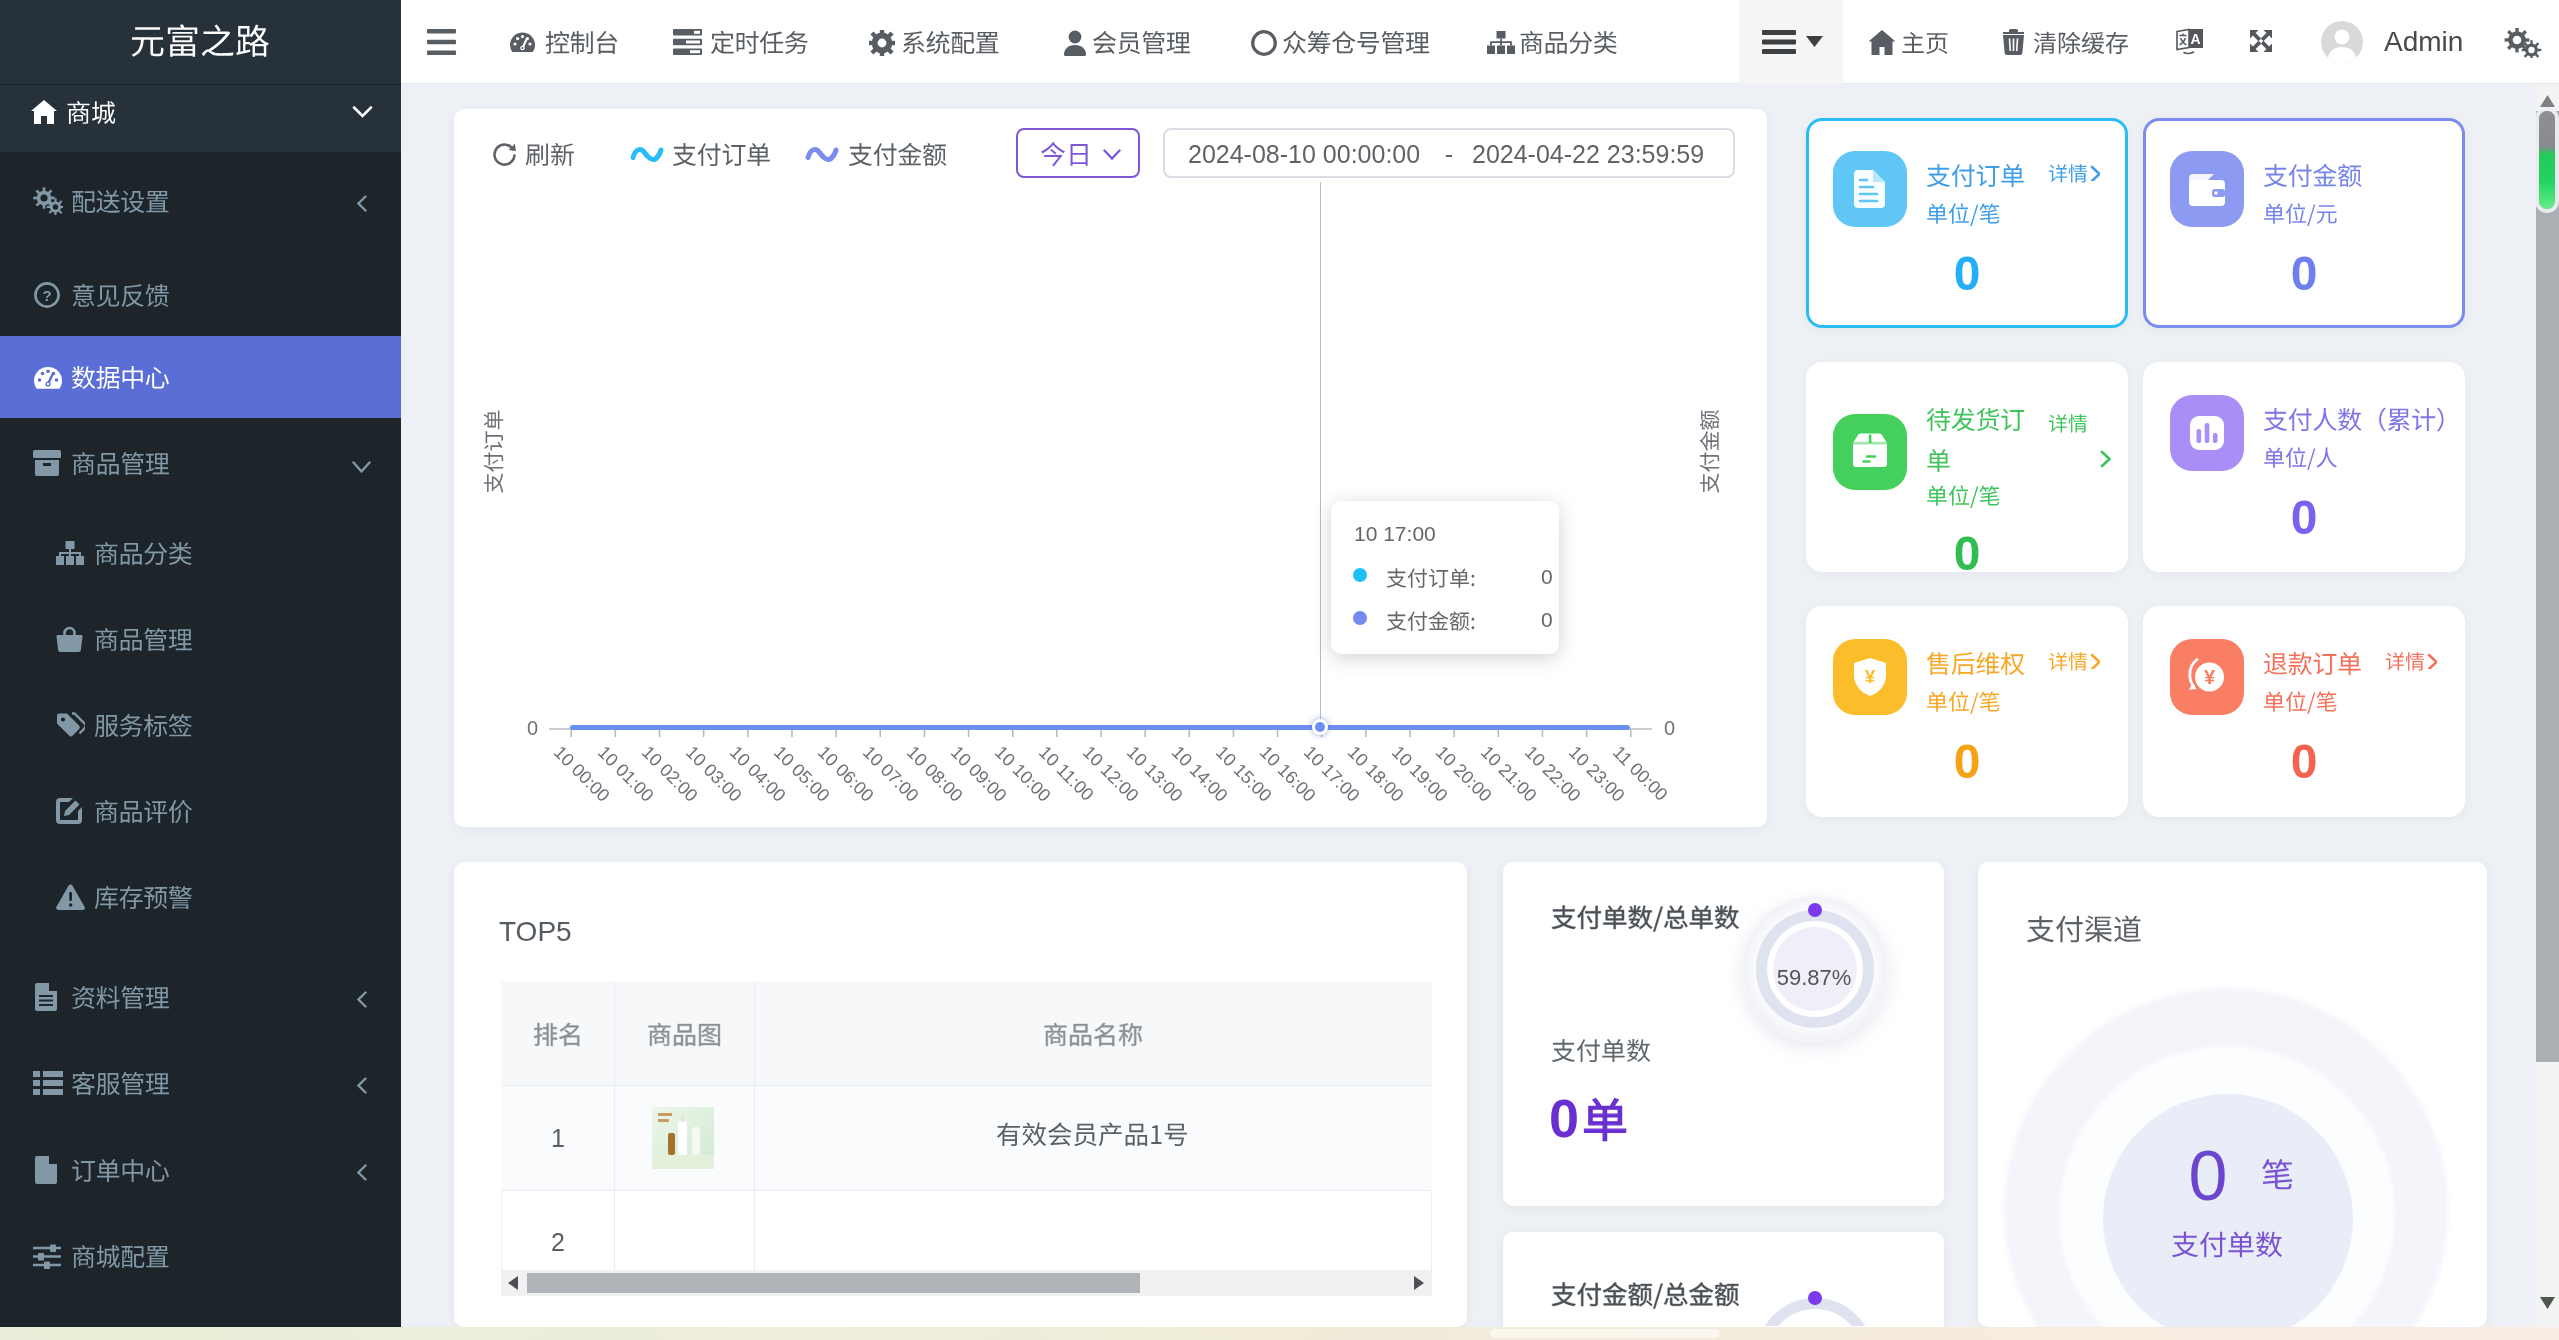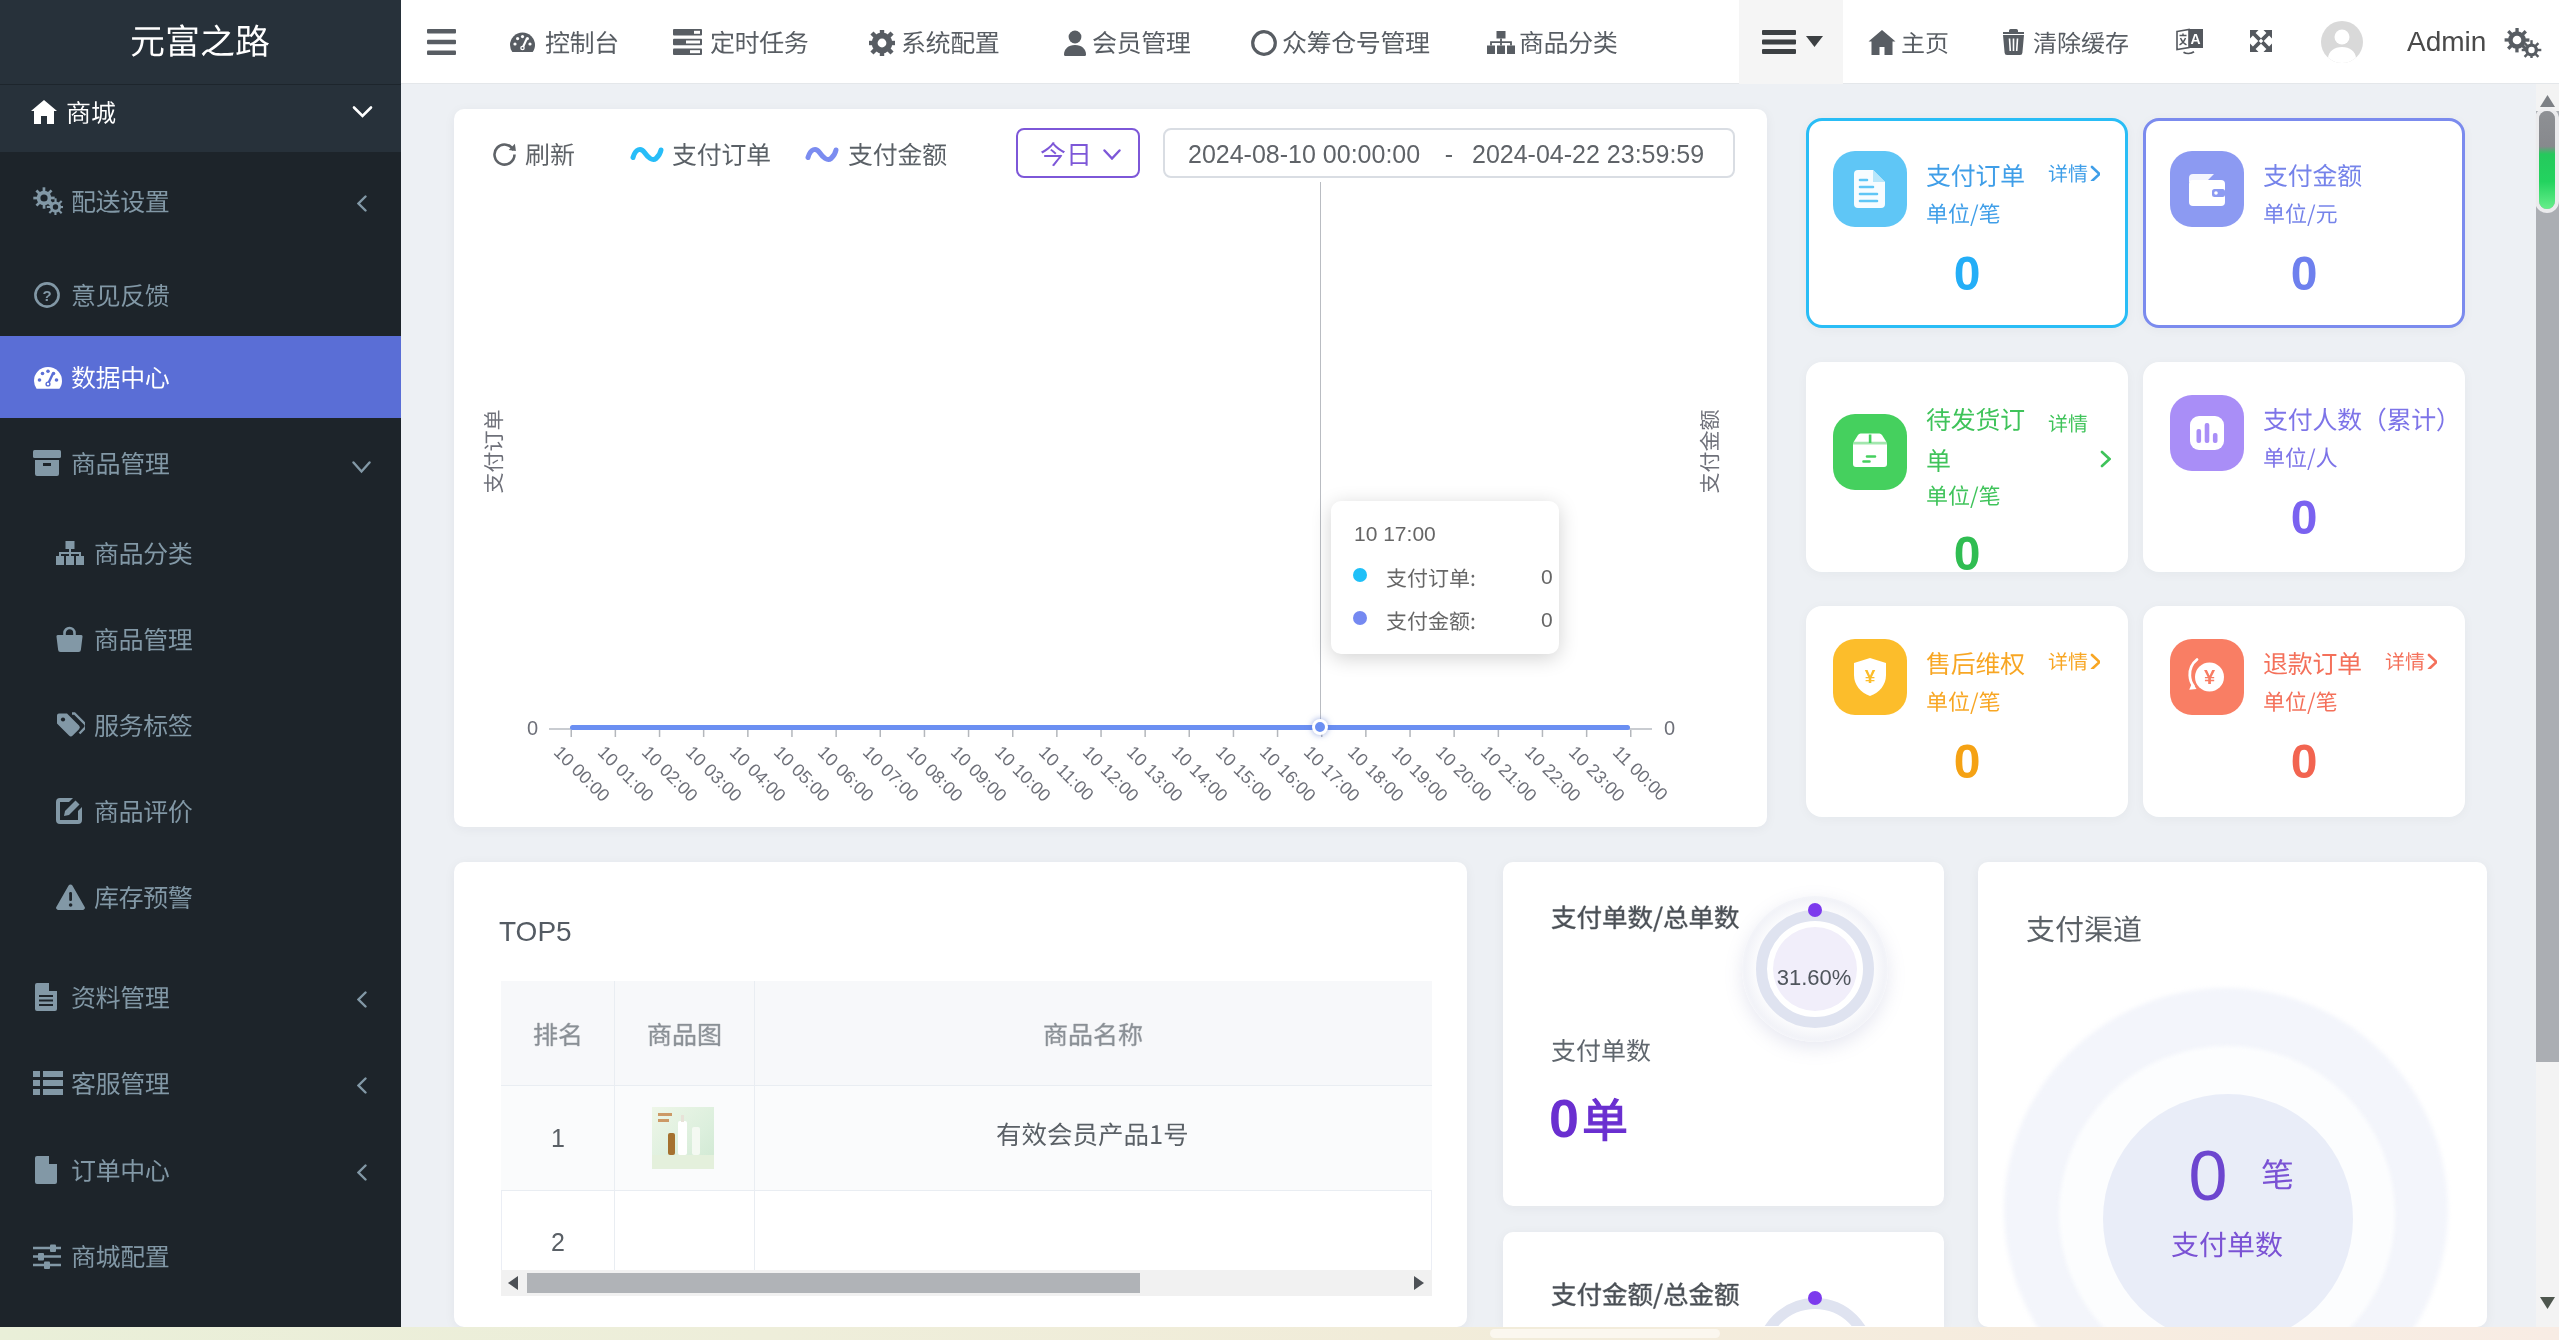--- a/index.html
+++ b/index.html
@@ -499,21 +499,21 @@
         <path d="M1 1h8.5L6.6 3.9l5.6 5.6-2.7 2.7L3.9 6.6 1 9.5z"></path>
         <path d="M23 1v8.5L20.1 6.6l-5.6 5.6-2.7-2.7 5.6-5.6L14.5 1z"></path>
         <path d="M1 23v-8.5l2.9 2.9 5.6-5.6 2.7 2.7-5.6 5.6 2.9 2.9z"></path>
         <path d="M23 23h-8.5l2.9-2.9-5.6-5.6 2.7-2.7 5.6 5.6 2.9-2.9z"></path>
       </g>
     </svg>
     <div style="position:absolute;left:2321px;top:21px;width:42px;height:42px;border-radius:50%;background:#d9d9d9;overflow:hidden;"><svg width="42" height="42" viewBox="0 0 42 42">
         <circle cx="21" cy="16" r="7.5" fill="#fff"></circle>
         <path fill="#fff" d="M21 26c8 0 13 4.5 14 10.5V42H7v-5.5C8 30.5 13 26 21 26z"></path>
       </svg></div>
-    <div style="position:absolute;left:2384px;top:42px;font-family:'Liberation Sans',sans-serif;font-size:28px;font-weight:normal;color:#4a4a4a;white-space:nowrap;line-height:0;margin-left:23px;"><span style="line-height:normal;display:inline-block;transform:translateY(-50%);">Admin</span></div>
+    <div style="position:absolute;left:2384px;top:42px;font-family:'Liberation Sans',sans-serif;font-size:28px;font-weight:normal;color:#4a4a4a;white-space:nowrap;line-height:0;"><span style="line-height:normal;display:inline-block;transform:translateY(-50%);">Admin</span></div>
     <svg style="position:absolute;left:2504px;top:28px;" width="38" height="30" viewBox="0 0 38 30">
       <circle cx="13" cy="12" r="8.8" fill="#585d63"></circle>
       <rect x="11.4" y="-0.4" width="3.3" height="7.3" fill="#585d63" transform="rotate(0.0 13 12)"></rect>
       <rect x="11.4" y="-0.4" width="3.3" height="7.3" fill="#585d63" transform="rotate(45.0 13 12)"></rect>
       <rect x="11.4" y="-0.4" width="3.3" height="7.3" fill="#585d63" transform="rotate(90.0 13 12)"></rect>
       <rect x="11.4" y="-0.4" width="3.3" height="7.3" fill="#585d63" transform="rotate(135.0 13 12)"></rect>
       <rect x="11.4" y="-0.4" width="3.3" height="7.3" fill="#585d63" transform="rotate(180.0 13 12)"></rect>
       <rect x="11.4" y="-0.4" width="3.3" height="7.3" fill="#585d63" transform="rotate(225.0 13 12)"></rect>
       <rect x="11.4" y="-0.4" width="3.3" height="7.3" fill="#585d63" transform="rotate(270.0 13 12)"></rect>
       <rect x="11.4" y="-0.4" width="3.3" height="7.3" fill="#585d63" transform="rotate(315.0 13 12)"></rect>
@@ -949,21 +949,21 @@
         <use href="#z2f" x="4000"></use>
         <use href="#z603b" x="4392"></use>
         <use href="#z5355" x="5392"></use>
         <use href="#z6570" x="6392"></use>
       </g>
     </svg>
     <div style="position:absolute;left:1742px;top:896px;width:146px;height:146px;border-radius:50%;background:radial-gradient(circle, #ffffff 52%, #f2f3f8 68%, #ffffff 86%);box-shadow:0 6px 18px rgba(120,130,180,.18);"></div>
     <div style="position:absolute;left:1756px;top:910px;width:118px;height:118px;border-radius:50%;border:11px solid #dfe3f0;box-sizing:border-box;"></div>
     <div style="position:absolute;left:1773px;top:927px;width:84px;height:84px;border-radius:50%;background:#f1eefa;"></div>
     <div style="position:absolute;left:1808px;top:903px;width:14px;height:14px;border-radius:50%;background:#7c3aed;"></div>
-    <div style="position:absolute;left:1814px;transform:translateX(-50%);top:978px;font-family:'Liberation Sans',sans-serif;font-size:22px;font-weight:normal;color:#4f555c;white-space:nowrap;line-height:0;"><span style="line-height:normal;display:inline-block;transform:translateY(-50%);">31.60%</span></div>
+    <div style="position:absolute;left:1814px;transform:translateX(-50%);top:978px;font-family:'Liberation Sans',sans-serif;font-size:22px;font-weight:normal;color:#4f555c;white-space:nowrap;line-height:0;"><span style="line-height:normal;display:inline-block;transform:translateY(-50%);">59.87%</span></div>
     <svg style="position:absolute;left:1551.0px;top:1034.0px;overflow:visible" width="100" height="32" viewBox="0 0 100 32">
       <g fill="#5f666d" transform="translate(0,26) scale(0.02500,-0.02500)">
         <use href="#z652f" x="0"></use>
         <use href="#z4ed8" x="1000"></use>
         <use href="#z5355" x="2000"></use>
         <use href="#z6570" x="3000"></use>
       </g>
     </svg>
     <div style="position:absolute;left:1549px;top:1118px;font-family:'Liberation Sans',sans-serif;font-size:54px;font-weight:bold;color:#6a2fd0;white-space:nowrap;line-height:0;"><span style="line-height:normal;display:inline-block;transform:translateY(-50%);">0</span></div>
     <svg style="position:absolute;left:1582.0px;top:1089.0px;overflow:visible" width="46" height="60" viewBox="0 0 46 60">

